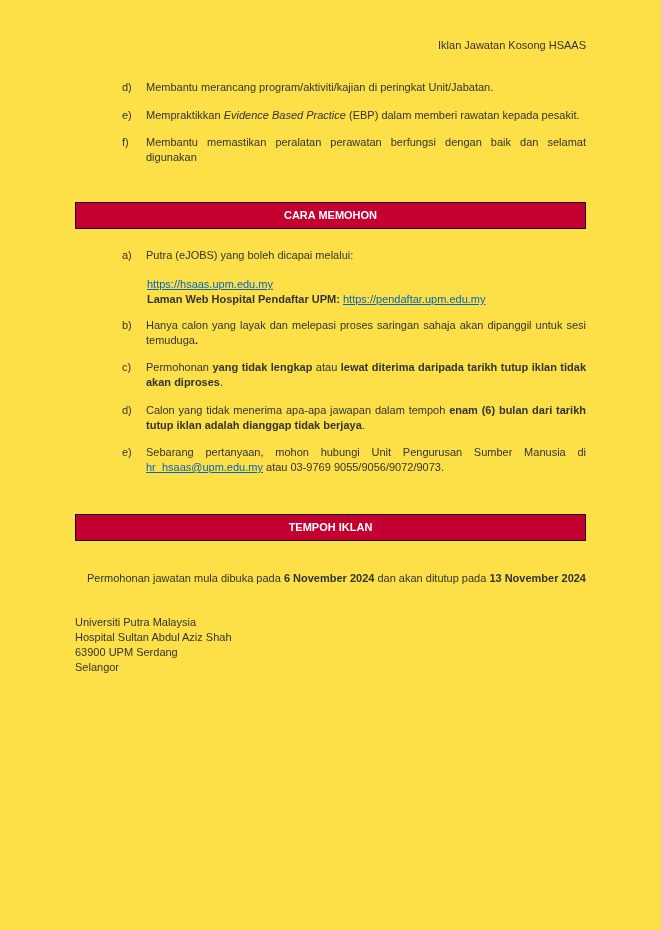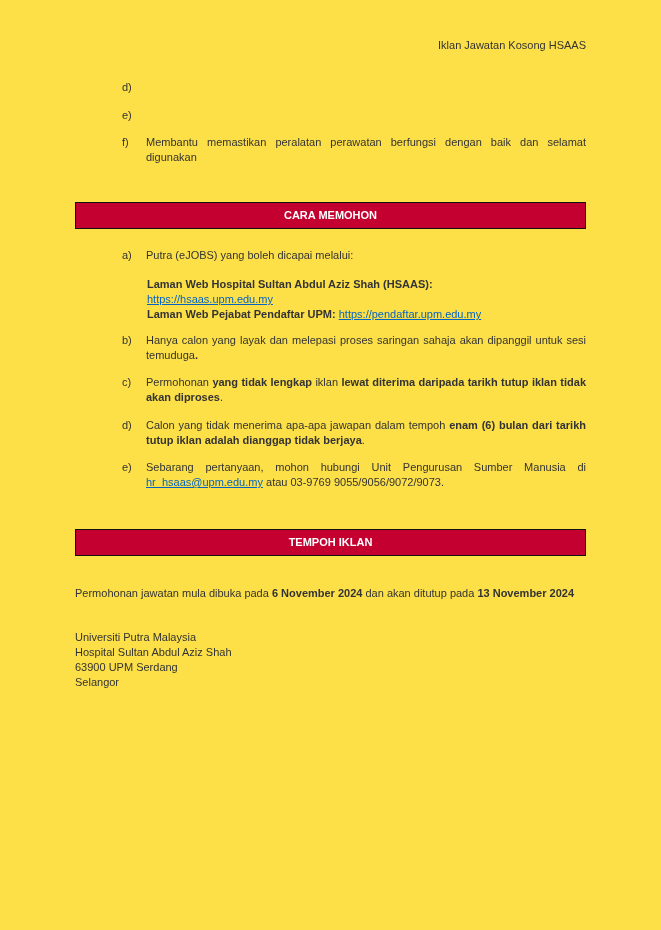--- a/index.html
+++ b/index.html
@@ -26,62 +26,63 @@
   .mt-duties { margin-top: 27px; }
   .gap13 { margin-top: 13px; }
   .gap12 { margin-top: 12px; }
   .mt-banner1 { margin-top: 37px; }
   .mt-itema { margin-top: 19px; }
   .mt-sub { margin-top: 14px; }
   .mt-itemb { margin-top: 11px; }
   .mt-banner2 { margin-top: 39px; }
   .mt-para { margin-top: 30px; }
   .mt-addr { margin-top: 29px; }
-  .para { text-align: left; }
+  .para { text-align: right; }
 </style>
 </head>
 <body>
 
 <div class="page">
 
   <div class="doc-header">Iklan Jawatan Kosong HSAAS</div>
 
   <div>
     <div class="list-item mt-duties">
       <span class="marker">d)</span>
+      <span class="itext">Membantu merancang program/aktiviti/kajian di peringkat Unit/Jabatan.</span>
     </div>
     <div class="list-item gap13">
       <span class="marker">e)</span>
+      <span class="itext"><span>Mempraktikkan </span><span class="i">Evidence Based Practice</span><span> (EBP) dalam memberi rawatan kepada pesakit.</span></span>
     </div>
     <div class="list-item gap12">
       <span class="marker">f)</span>
       <span class="itext">Membantu memastikan peralatan perawatan berfungsi dengan baik dan selamat digunakan</span>
     </div>
   </div>
 
   <div class="banner mt-banner1">CARA MEMOHON</div>
 
   <div class="list-item mt-itema">
     <span class="marker">a)</span>
     <span class="itext">Putra (eJOBS) yang boleh dicapai melalui:</span>
   </div>
   <div class="sub-block mt-sub">
-    <div class="b">Laman Web Hospital Sultan Abdul Aziz Shah (HSAAS):</div>
     <div><a class="link" href="#">https://hsaas.upm.edu.my</a></div>
-    <div><span class="b">Laman Web Pejabat Pendaftar UPM: </span><a class="link" href="#">https://pendaftar.upm.edu.my</a></div>
+    <div><span class="b">Laman Web Hospital Pendaftar UPM: </span><a class="link" href="#">https://pendaftar.upm.edu.my</a></div>
   </div>
 
   <div class="list-item mt-itemb">
     <span class="marker">b)</span>
     <span class="itext"><span>Hanya calon yang layak dan melepasi proses saringan sahaja akan dipanggil untuk sesi temuduga</span><span class="b">.</span></span>
   </div>
 
   <div class="list-item gap12">
     <span class="marker">c)</span>
-    <span class="itext"><span>Permohonan </span><span class="b">yang tidak lengkap</span><span> iklan </span><span class="b">lewat diterima daripada tarikh tutup iklan tidak akan diproses</span><span>.</span></span>
+    <span class="itext"><span>Permohonan </span><span class="b">yang tidak lengkap</span><span> atau </span><span class="b">lewat diterima daripada tarikh tutup iklan tidak akan diproses</span><span>.</span></span>
   </div>
 
   <div class="list-item gap13">
     <span class="marker">d)</span>
     <span class="itext"><span>Calon yang tidak menerima apa-apa jawapan dalam tempoh </span><span class="b">enam (6) bulan dari tarikh  tutup iklan adalah dianggap tidak berjaya</span><span>.</span></span>
   </div>
 
   <div class="list-item gap12">
     <span class="marker">e)</span>
     <span class="itext"><span>Sebarang pertanyaan, mohon hubungi Unit Pengurusan Sumber Manusia di </span><a class="link" href="#">hr_hsaas@upm.edu.my</a><span> atau 03-9769 9055/9056/9072/9073.</span></span>

